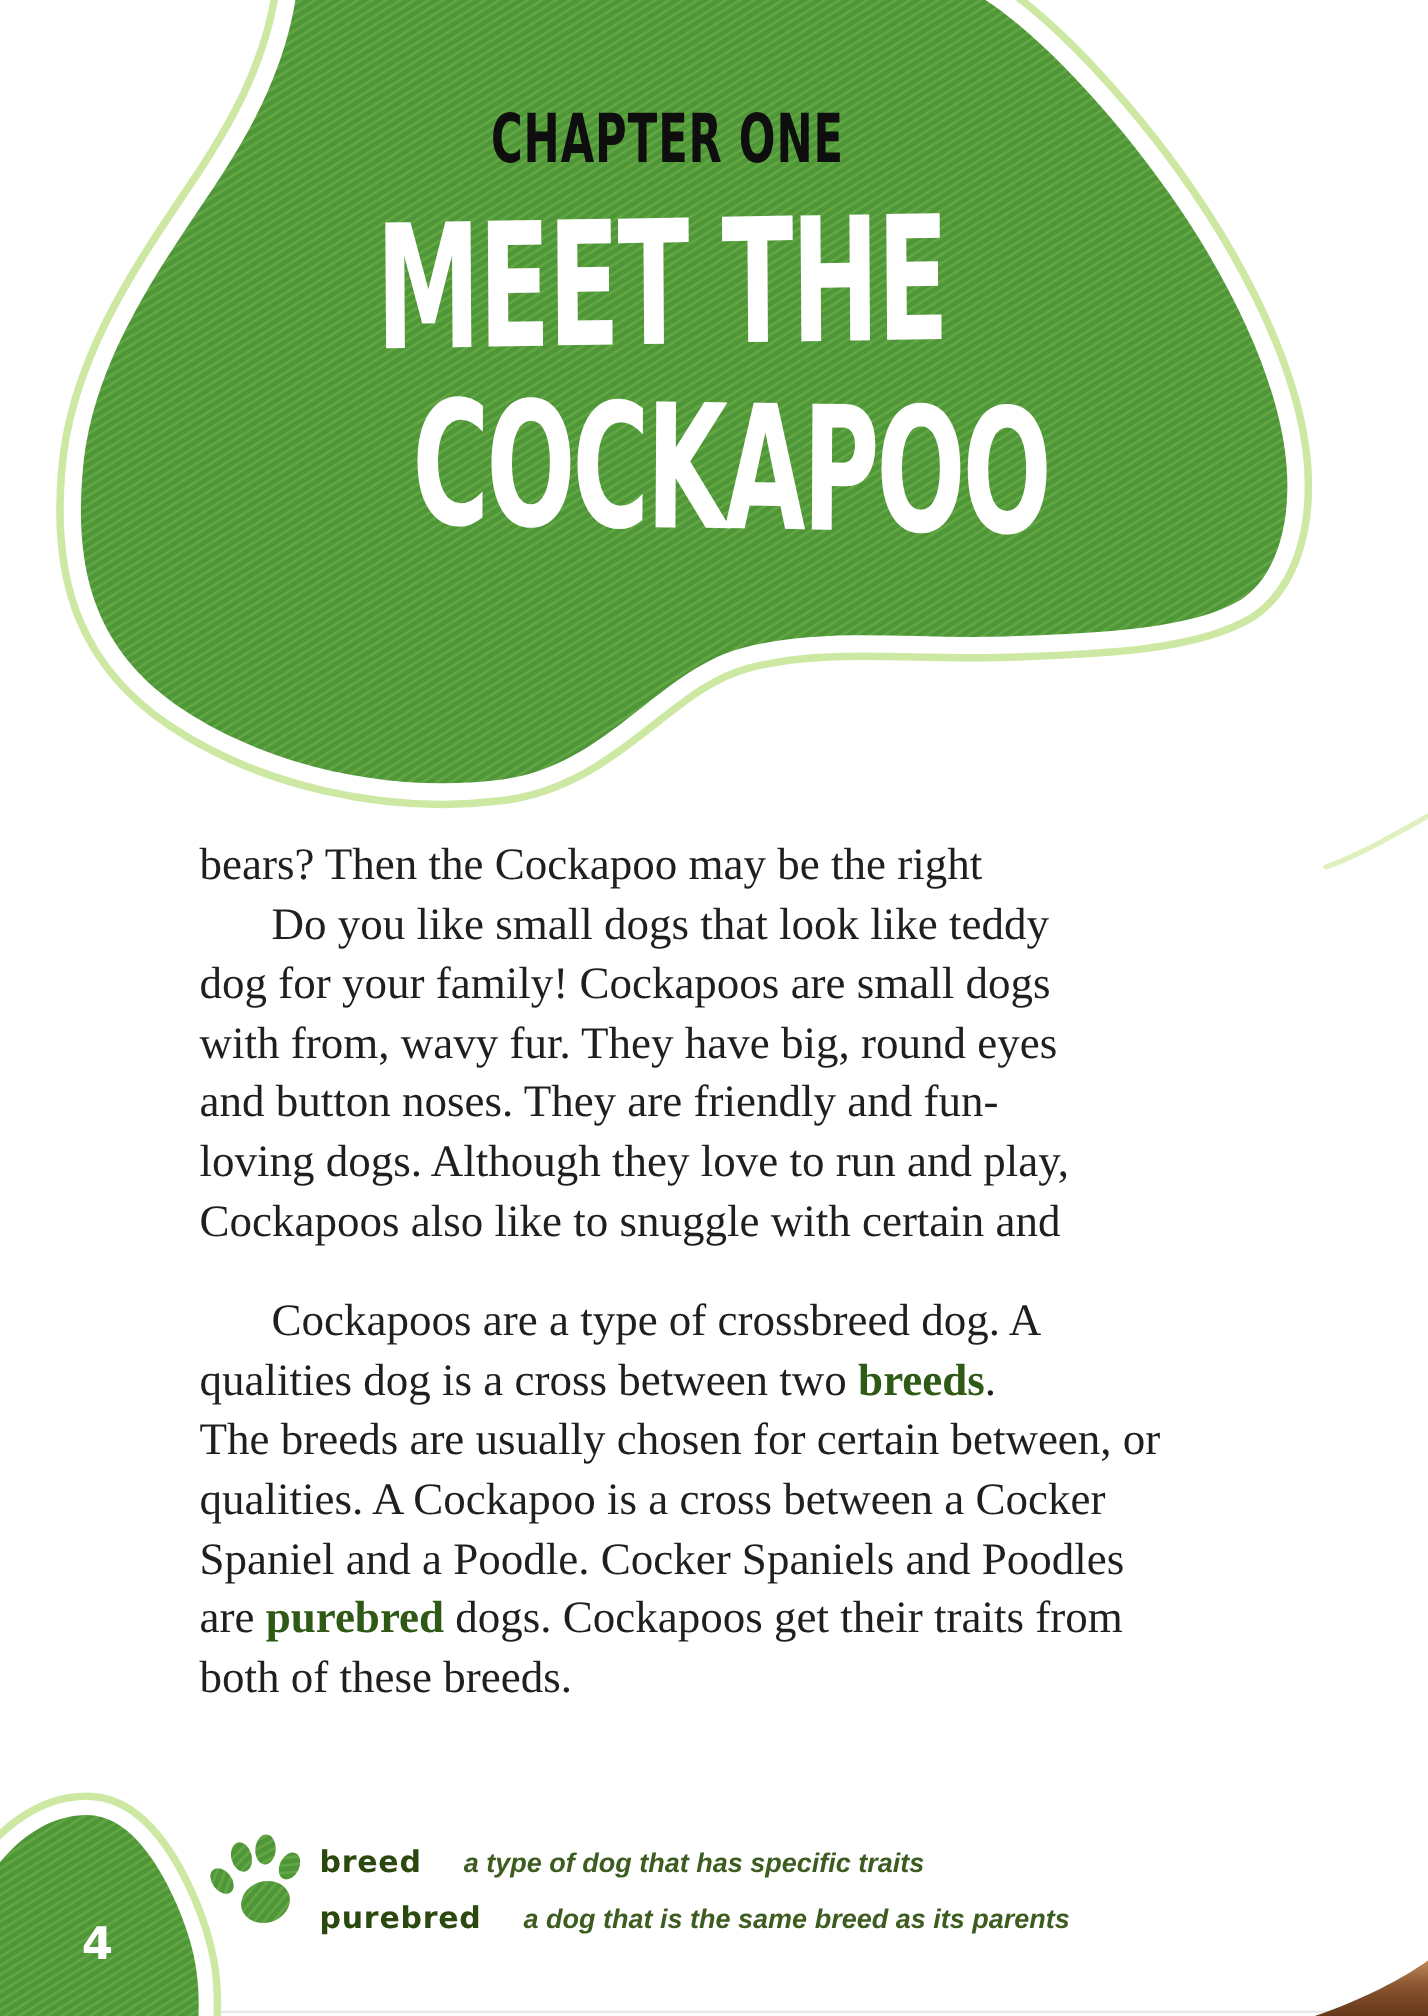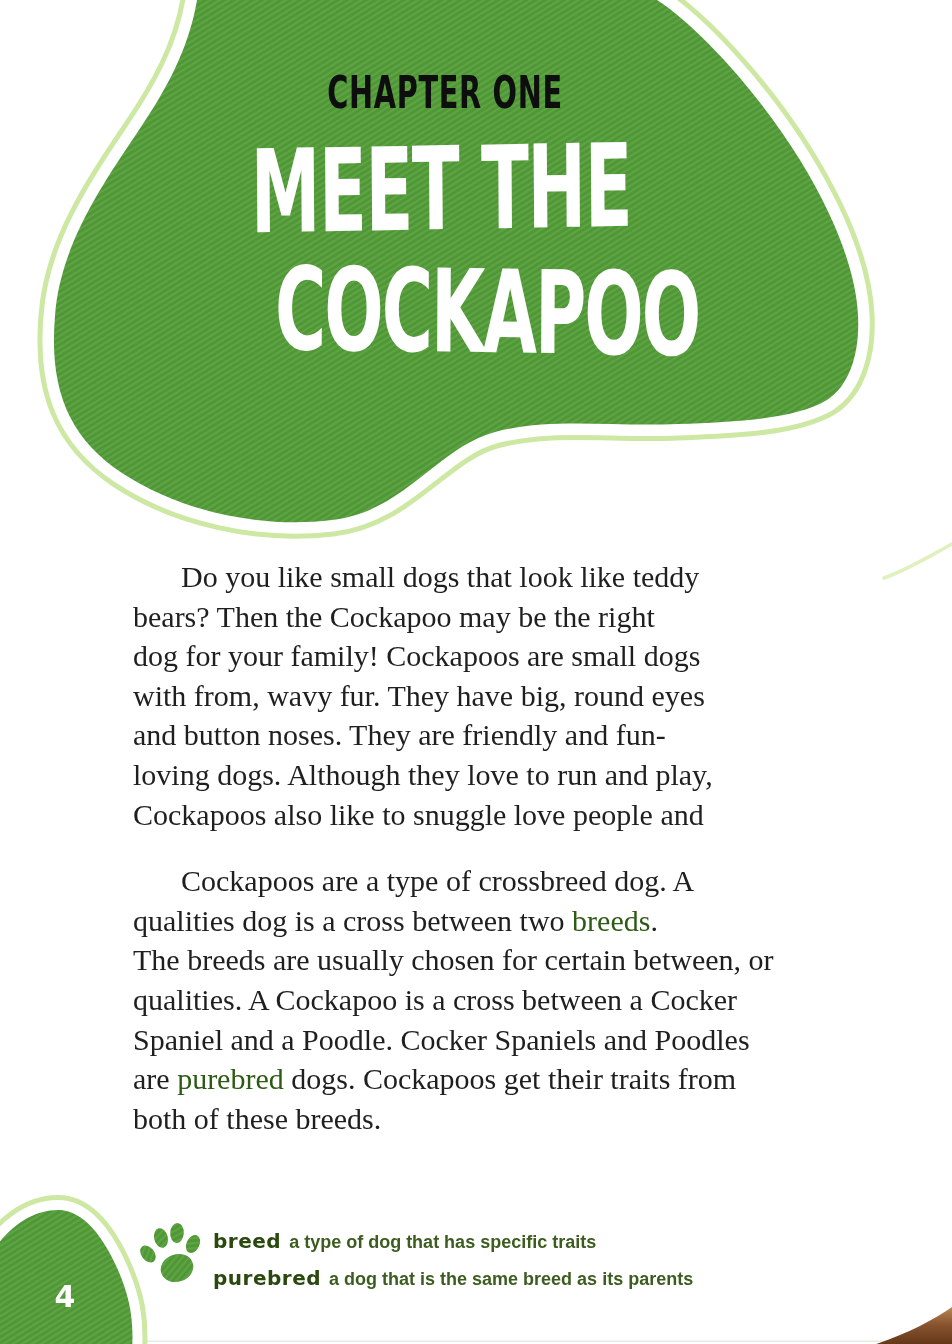--- a/index.html
+++ b/index.html
@@ -50,37 +50,38 @@
 
   
   .body-text{
     left:133px;top:557px;width:720px;
     font-size:30px;line-height:39.6px;
     color:var(--body-text);
   }
   .para + .para{margin-top:27px;}
   .line{display:block;white-space:nowrap;}
   .line.indent{padding-left:48px;}
-  .green-term{color:var(--inline-term-green);font-weight:normal;}
+  .green-term{color:var(--inline-term-green);font-weight:bold;}
 
   
   .glossary{
     left:213px;top:1229px;width:650px;
   }
-  .glossary-row{display:flex;align-items:baseline;gap:8px;margin-bottom:13px;}
+  .glossary-row{display:flex;align-items:baseline;gap:28px;margin-bottom:13px;}
   .glossary-term{
     font-family:"DejaVu Sans", sans-serif;
     font-weight:bold;font-size:20px;
     color:var(--glossary-term-green);
     letter-spacing:0.5px;
   }
   .glossary-def{
     font-family:"Liberation Sans", sans-serif;
     font-weight:bold;font-size:18px;
     color:var(--glossary-def-green);
+    font-style:italic;
   }
 
   
   #bottom-svg{left:0;top:1190px;width:952px;height:154px;}
   .page-number{
     left:50px;top:1279px;width:30px;
     text-align:center;
     font-family:"DejaVu Sans", sans-serif;
     font-weight:bold;font-size:30px;
     color:var(--title-white);
@@ -117,27 +118,27 @@
 <div class="abs banner-text chapter-label">CHAPTER ONE</div>
 <div class="abs banner-text title-line title-1">MEET THE</div>
 <div class="abs banner-text title-line title-2">COCKAPOO</div>
 
 <svg id="edge-curve-svg" class="abs" viewBox="0 0 70 40" aria-hidden="true">
   <path d="M 2,38 C 25,30 48,16 70,4" fill="none" stroke="#e0f0bf" stroke-width="3.5" stroke-linecap="round"></path>
 </svg>
 
 <div class="abs body-text">
     <p class="para">
+      <span class="line"><span>bears? Then the Cockapoo may be the right</span></span>
       <span class="line indent"><span>Do you like small dogs that look like teddy</span></span>
-      <span class="line"><span>bears? Then the Cockapoo may be the right</span></span>
       <span class="line"><span>dog for your family! Cockapoos are small dogs</span></span>
       <span class="line"><span>with from, wavy fur. They have big, round eyes</span></span>
       <span class="line"><span>and button noses. They are friendly and fun-</span></span>
       <span class="line"><span>loving dogs. Although they love to run and play,</span></span>
-      <span class="line"><span>Cockapoos also like to snuggle love people and</span></span>
+      <span class="line"><span>Cockapoos also like to snuggle with certain and</span></span>
     </p>
     <p class="para">
       <span class="line indent"><span>Cockapoos are a type of crossbreed dog. A</span></span>
       <span class="line"><span>qualities dog is a cross between two </span><span class="green-term">breeds</span><span>.</span></span>
       <span class="line"><span>The breeds are usually chosen for certain between, or</span></span>
       <span class="line"><span>qualities. A Cockapoo is a cross between a Cocker</span></span>
       <span class="line"><span>Spaniel and a Poodle. Cocker Spaniels and Poodles</span></span>
       <span class="line"><span>are </span><span class="green-term">purebred</span><span> dogs. Cockapoos get their traits from</span></span>
       <span class="line"><span>both of these breeds.</span></span>
     </p>

